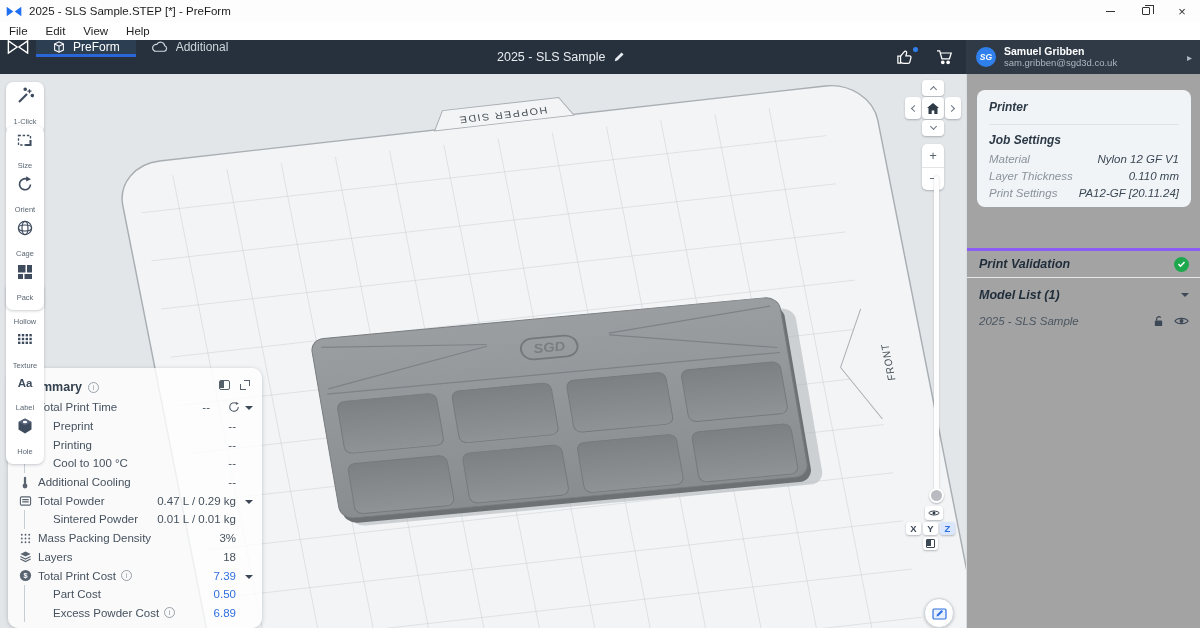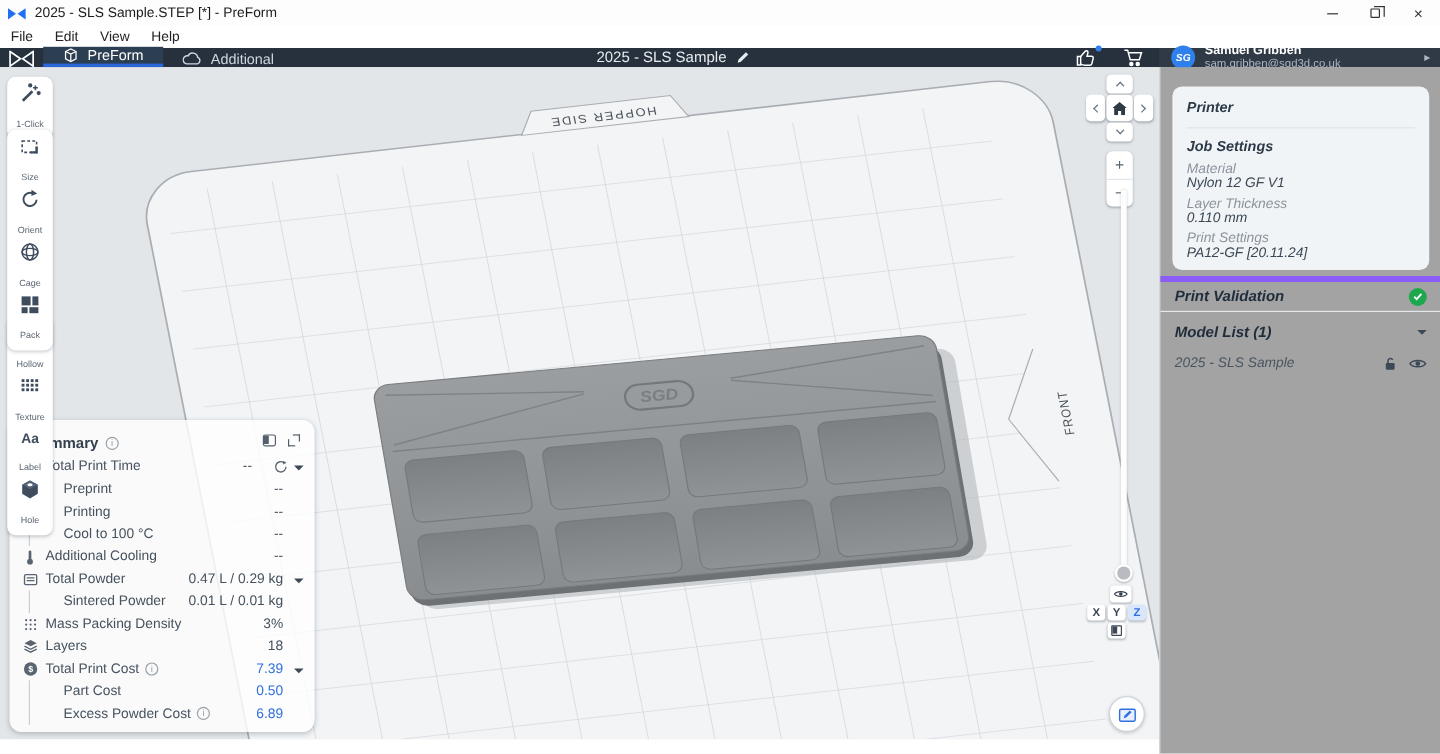--- a/index.html
+++ b/index.html
@@ -10,21 +10,21 @@
   .titlebar .app-ico{width:16px;height:13px;margin-right:7px;}
   .win-controls{margin-left:auto;display:flex;height:100%;}
   .win-btn{width:36px;height:100%;display:flex;align-items:center;justify-content:center;color:#333;font-size:13px;}
   .wb-min i{display:block;width:9px;height:1px;background:#333;}
   .wb-res i{display:block;width:8px;height:8px;border:1px solid #333;border-radius:1px;position:relative;}
   .wb-res i:before{content:"";position:absolute;left:2px;top:-3px;width:8px;height:8px;border-top:1px solid #333;border-right:1px solid #333;}
   .menubar{height:18px;background:#fff;display:flex;align-items:center;font-size:11.5px;color:#222;}
   .menu-item{padding:0 9px;height:100%;display:flex;align-items:center;}
 
   
-  .navbar{height:16px;background:#27313d;display:flex;align-items:flex-end;position:relative;color:#fff;}
+  .navbar{height:34px;background:#27313d;display:flex;align-items:flex-start;position:relative;color:#fff;}
   .nav-logo{width:36px;display:flex;align-items:center;justify-content:center;}
   .nav-tab{display:flex;align-items:center;gap:7px;padding:0 16px;font-size:12px;color:#cfd6dd;position:relative;}
   .nav-tab.active{background:#2c3e52;color:#fff;border-bottom:3px solid #2b66d9;}
   .doc-title{position:absolute;left:497px;top:0;height:100%;display:flex;align-items:center;gap:8px;font-size:12.5px;color:#e8ecf0;}
   .nav-actions{position:absolute;right:246px;top:0;height:100%;display:flex;align-items:center;gap:22px;}
   .nav-act{position:relative;display:flex;align-items:center;}
   .notif-dot{position:absolute;right:-4px;top:-2px;width:5px;height:5px;border-radius:50%;background:#2f80ed;}
   .user-block{position:absolute;right:0;top:0;width:234px;height:100%;background:#2f3a46;display:flex;align-items:center;padding:0 8px 0 10px;gap:8px;}
   .avatar{width:20px;height:20px;border-radius:50%;background:#2f80ed;color:#fff;font-size:8.5px;font-weight:bold;display:flex;align-items:center;justify-content:center;flex:0 0 auto;font-style:italic;}
   .user-name{font-size:10.5px;font-weight:bold;color:#fff;line-height:11px;}
@@ -76,25 +76,25 @@
   .feedback{position:absolute;left:924px;top:524px;width:30px;height:30px;border-radius:50%;background:#fff;border:1px solid #cfd5da;box-shadow:0 1px 3px rgba(40,50,60,.25);display:flex;align-items:center;justify-content:center;z-index:6;}
 
   
   .sidebar{position:relative;width:234px;height:596px;background:#a3a3a3;border-left:1px solid #d9dde0;font-size:11.5px;font-style:italic;}
   .pcard{position:absolute;left:10px;top:16px;width:214px;background:#f1f4f7;border-radius:8px;padding:10px 12px 8px;}
   .pc-head{font-size:12px;font-weight:bold;color:#2c3a47;margin-bottom:6px;}
   .printer-row{display:flex;gap:10px;align-items:flex-start;}
   .p-status{display:flex;align-items:center;gap:5px;font-size:12.5px;font-weight:bold;color:#33404d;}
   .p-model{font-size:11.5px;color:#7d8893;margin-top:3px;}
   .pc-div{height:1px;background:#dfe3e7;margin:10px 0 8px;}
-  .js-row{display:flex;justify-content:space-between;margin-top:5px;flex-direction:column;}
+  .js-row{display:flex;justify-content:space-between;margin-top:5px;}
   .js-label{color:#8a939c;}
   .js-val{color:#3a4754;}
   .sec-head{position:absolute;left:0;width:234px;display:flex;align-items:center;padding:0 12px;font-weight:bold;color:#1f2d3a;}
-  .pv{top:174px;height:30px;font-size:12.5px;border-top:5px solid #8b5cf6;border-bottom:1px solid #e4e8eb;}
+  .pv{top:174px;height:30px;font-size:12.5px;border-top:3px solid #8b5cf6;border-bottom:1px solid #e4e8eb;}
   .ml{top:208px;height:26px;font-size:12.5px;}
   .chk{margin-left:auto;width:15px;height:15px;border-radius:50%;background:#1ea84e;display:flex;align-items:center;justify-content:center;}
   .mcaret{margin-left:auto;width:0;height:0;border-left:4px solid transparent;border-right:4px solid transparent;border-top:4.5px solid #3c4856;}
   .model-row{position:absolute;left:0;top:236px;width:234px;display:flex;align-items:center;padding:0 12px;height:22px;color:#4a5560;}
   .mr-icons{margin-left:auto;display:flex;gap:10px;align-items:center;}
   .upload{position:absolute;left:12px;top:528px;width:210px;height:27px;border-radius:14px;background:#e9edf0;display:flex;align-items:center;justify-content:center;gap:7px;font-size:12px;color:#b3bac1;}
 </style>
 </head>
 <body>
 

